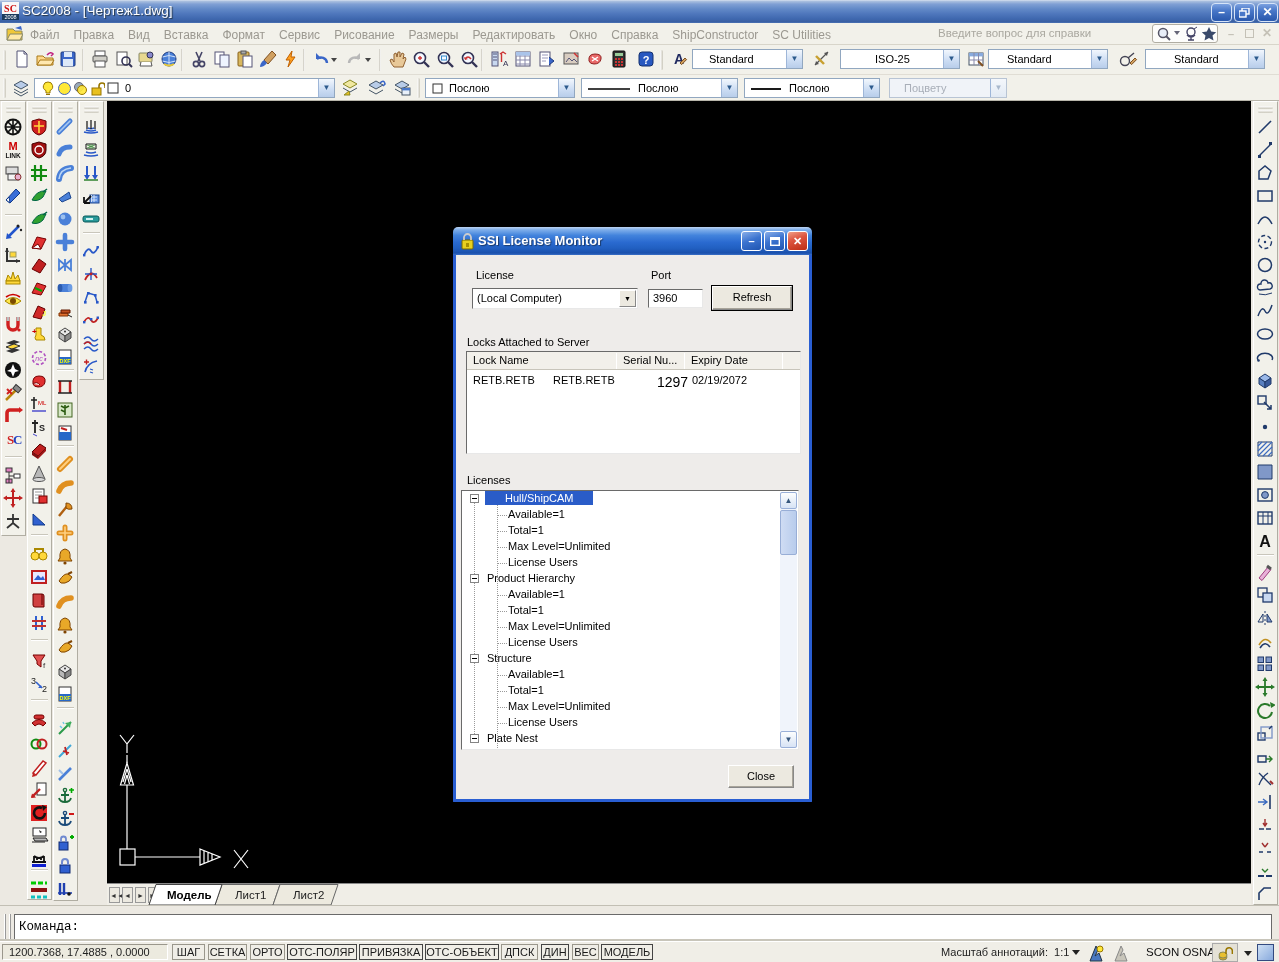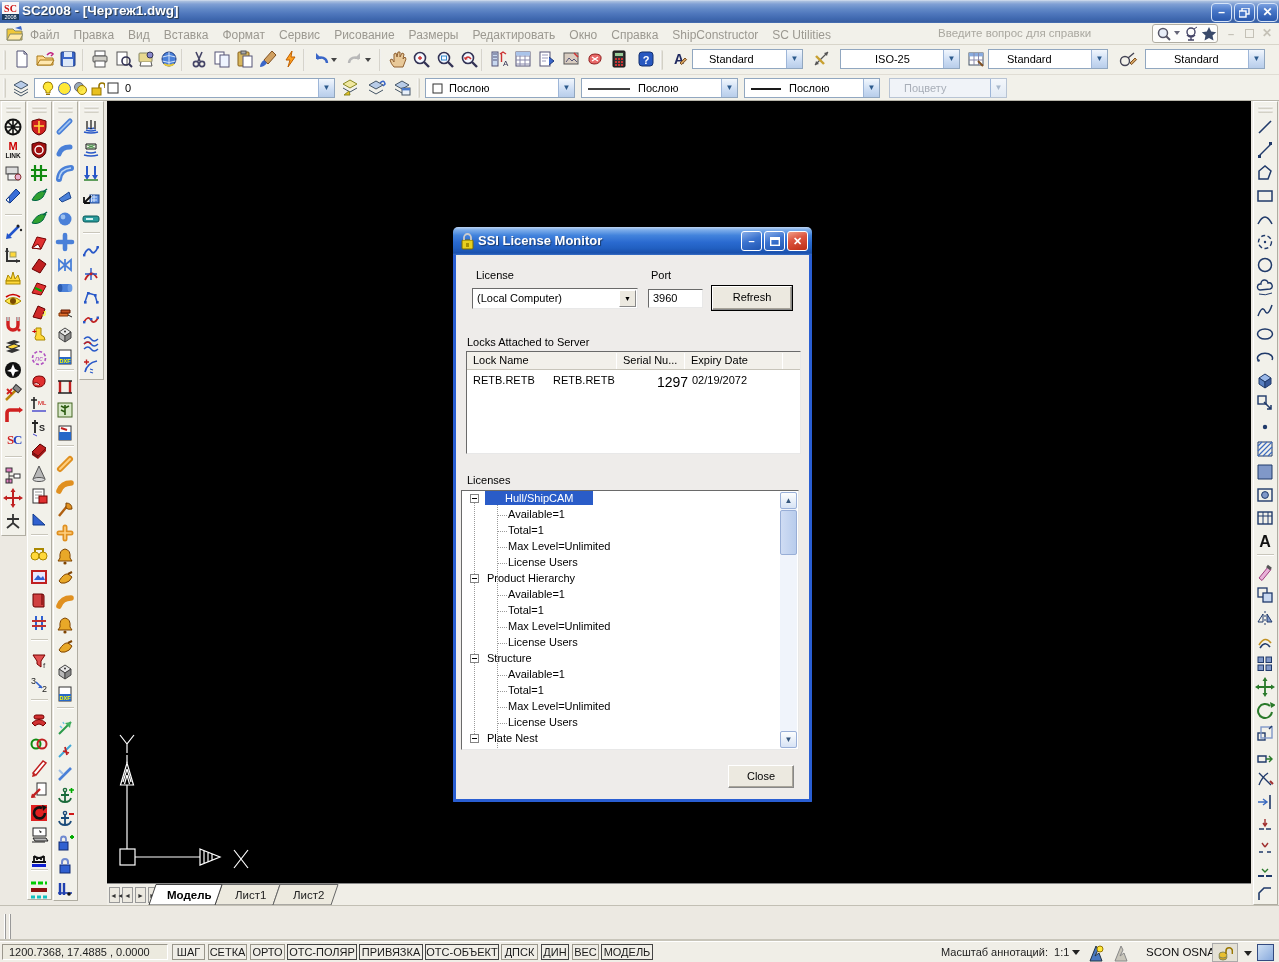--- a/index.html
+++ b/index.html
@@ -1,17 +1,17 @@
 <!DOCTYPE html>
 <html><head><meta charset="utf-8"><style>*{margin:0;padding:0;box-sizing:border-box}
 html,body{width:1279px;height:962px;overflow:hidden}
 body{font-family:"Liberation Sans",sans-serif;background:#ece9e2;position:relative}
 .abs{position:absolute}
 #titlebar{left:0;top:0;width:1279px;height:23px;background:linear-gradient(180deg,#d8e2f0 0%,#a8bede 6%,#7f9fd4 18%,#638ac8 38%,#4f77bc 60%,#4069b0 80%,#3a60a4 94%,#4a72b4 100%)}
-#title-text{position:absolute;left:22px;top:3px;color:#fff;font-size:13.5px;font-weight:bold;text-shadow:1px 1px 1px #234}
+#title-text{position:absolute;left:22px;top:3px;color:#fff;font-size:13.5px;font-weight:normal;text-shadow:1px 1px 1px #234}
 .wbtn{position:absolute;top:3px;width:21px;height:19px;border-radius:4px;border:1px solid #d6e4f8;background:linear-gradient(180deg,#7ba1e0 0%,#4877c8 40%,#2d5cb0 90%);color:#fff;text-align:center;font-size:12px;line-height:17px;font-weight:bold}
 #menubar{left:0;top:23px;width:1279px;height:22px;background:#f2f1ea;border-bottom:1px solid #d8d5ca}
 .mi{float:left;font-size:12px;color:#9b9890;padding:5px 14px 0 0}
 #tb1{left:0;top:45px;width:1279px;height:30px;background:#f2f1ea;border-bottom:1px solid #e0ddd4}
 #tb2{left:0;top:75px;width:1279px;height:26px;background:#f2f1ea;border-bottom:1px solid #b8b5aa}
 .vgrip{position:absolute;width:3px;background:linear-gradient(90deg,#fff,#cac7ba);border-radius:2px}
 .vsep{position:absolute;width:2px;background:linear-gradient(90deg,#c8c5ba,#fff)}
 .combo{position:absolute;height:20px;background:#fff;border:1px solid #91a7c0;font-size:11px;color:#000}
 .combo .txt{position:absolute;left:5px;top:3px;white-space:nowrap}
 .combo .arr{position:absolute;right:0;top:0;bottom:0;width:16px;background:linear-gradient(180deg,#f2f7fd,#cbdcf3 60%,#b8cdea);border-left:1px solid #9eb6d8;color:#2c5a8c;font-size:8px;text-align:center;line-height:18px}
@@ -950,20 +950,23 @@
       <path d="M133 0.5 L191 0.5 L184 21 L126 21 Z" fill="#edeadf" stroke="#666"></path>
       <path d="M9 0.5 L75 0.5 L68 21 L2 21 Z" fill="#fff" stroke="#444"></path>
       <text x="20" y="15" font-size="11.5" font-weight="bold" fill="#000" font-family="Liberation Sans">Модель</text>
       <text x="88" y="15" font-size="11.5" fill="#222" font-family="Liberation Sans">Лист1</text>
       <text x="146" y="15" font-size="11.5" fill="#222" font-family="Liberation Sans">Лист2</text>
     </svg>
   </div>
 <div id="cmdarea" class="abs">
     <div style="position:absolute;left:4px;top:8px;width:2px;height:26px;background:#fff;border-right:1px solid #999"></div>
     <div style="position:absolute;left:9px;top:8px;width:2px;height:26px;background:#fff;border-right:1px solid #999"></div>
+    <div id="cmdbox">
+      <div id="cmdtext">Команда:</div>
+    </div>
   </div>
 <div id="statusbar" class="abs">
     <div id="coordbox">1200.7368, 17.4885 , 0.0000</div>
     <div class="sbtn" style="left:172px;width:33px">ШАГ</div>
     <div class="sbtn" style="left:208px;width:39px">СЕТКА</div>
     <div class="sbtn" style="left:250px;width:35px">ОРТО</div>
     <div class="sbtn on" style="left:287px;width:70px">ОТС-ПОЛЯР</div>
     <div class="sbtn on" style="left:359px;width:64px">ПРИВЯЗКА</div>
     <div class="sbtn on" style="left:425px;width:74px">ОТС-ОБЪЕКТ</div>
     <div class="sbtn" style="left:501px;width:37px">ДПСК</div>

